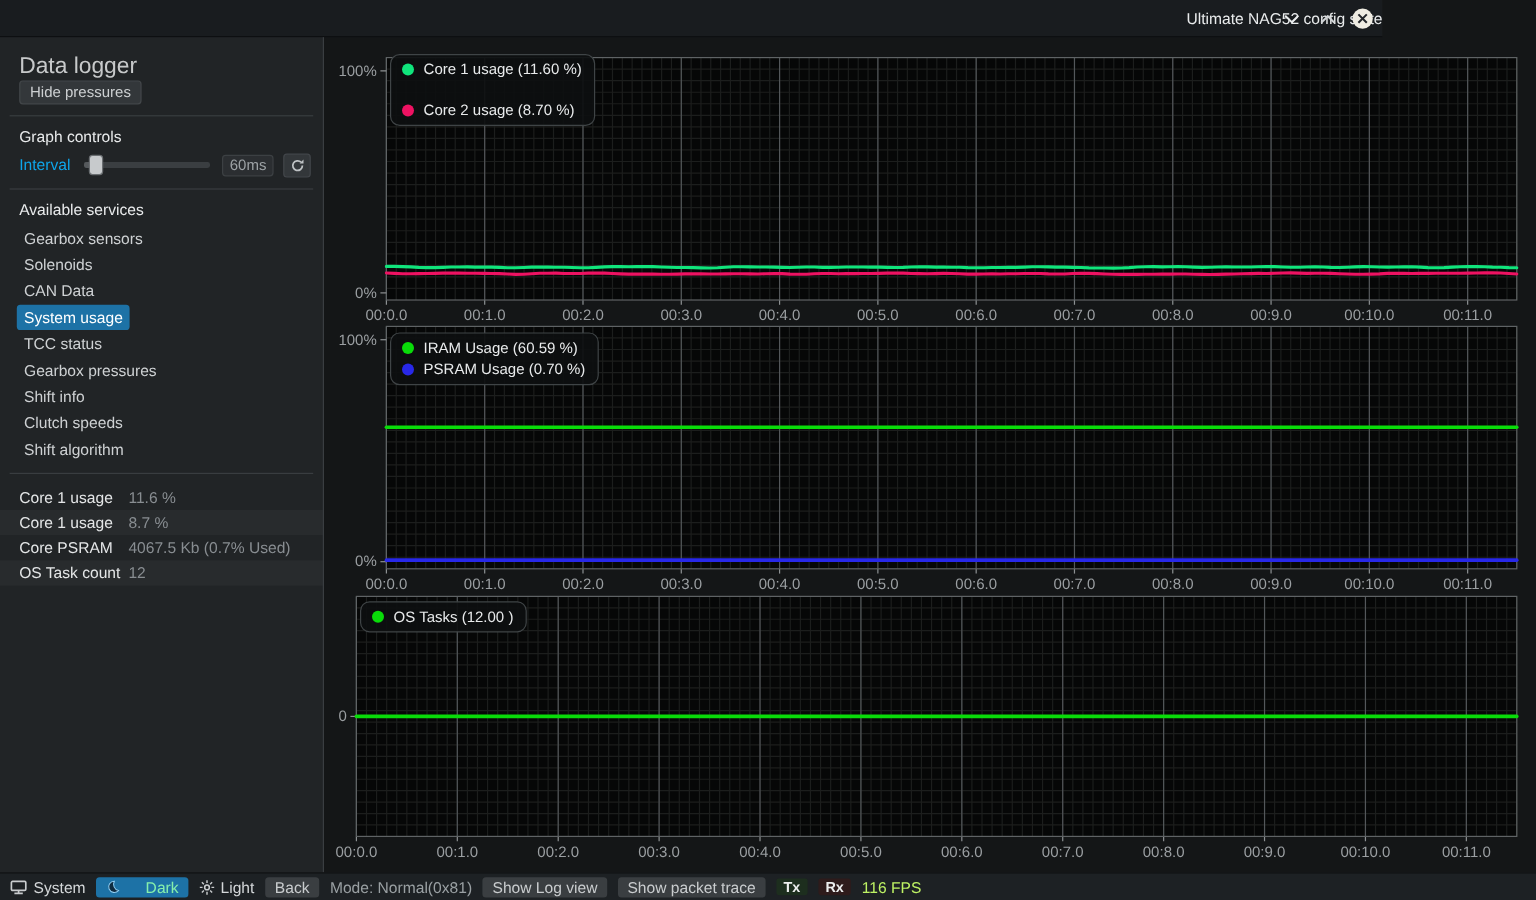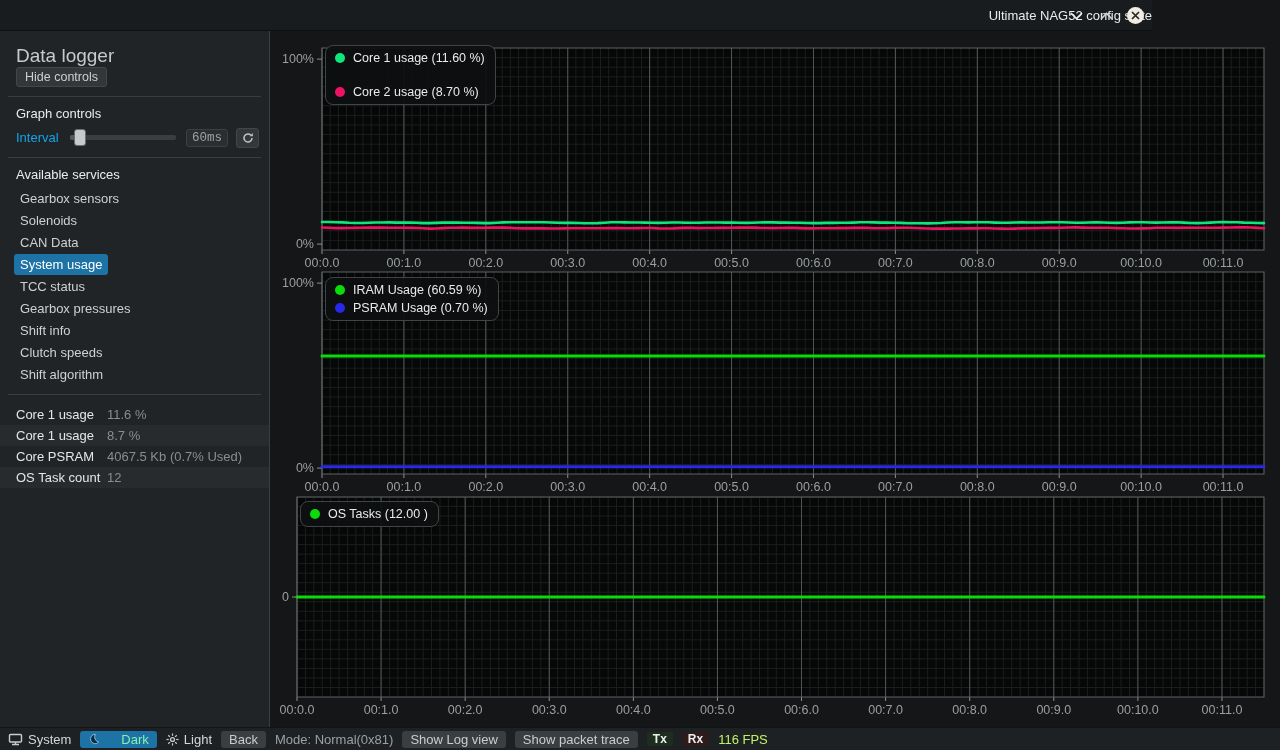--- a/index.html
+++ b/index.html
@@ -36,21 +36,21 @@
   .slider-row { display:flex; align-items:center; margin:5px 10px 5px 16px; height:21px; }
   .slider-row .lab { width:54px; font-size:13px; color:#0ea5e9; flex:none; }
   .slider-track { position:relative; flex:1; height:5px; background:#3a3e41; border-radius:2px; margin-right:10px; cursor:pointer; }
   .slider-fill { position:absolute; left:0; top:0; height:5px; background:#55595c; border-radius:2px; }
   .slider-handle {
     position:absolute; top:-6px; width:12px; height:17px; background:#c7cacc;
     border:1px solid #6a6e71; border-radius:3px; cursor:grab;
   }
   .val-box {
     background:#2b2e31; border:1px solid #3c4043; border-radius:3px; color:#9da2a5;
-    font-size:12.5px; padding:1px 5px; min-width:40px; text-align:center; flex:none; margin-right:8px;font-family:Liberation Mono, monospace;
+    font-size:12.5px; padding:1px 5px; min-width:40px; text-align:center; flex:none; margin-right:8px;
   }
   .refresh-btn {
     width:23px; height:20px; background:#33373a; border:1px solid #42464a; border-radius:3px;
     display:flex; align-items:center; justify-content:center; cursor:pointer; flex:none;
   }
   #service-list { list-style:none; margin-top:2px; }
   #service-list li {
     font-size:13px; color:#ced1d3; padding:3px 6px; margin:1px 8px 1px 14px;
     border-radius:3px; cursor:pointer; width:fit-content;
   }
@@ -103,21 +103,21 @@
     <span class="close-circle">
       <svg width="9" height="9" viewBox="0 0 9 9">
           <path d="M1 1 L8 8 M8 1 L1 8" stroke="#23262a" stroke-width="1.7"></path>
         </svg>
     </span>
   </div>
 </div>
 
 <div id="sidebar">
   <div class="side-title">Data logger</div>
-  <button class="side-btn">Hide controls</button>
+  <button class="side-btn">Hide pressures</button>
   <div class="hr"></div>
 
   <div class="section-h">Graph controls</div>
 
   <div class="slider-row">
     <span class="lab">Interval</span>
     <span class="slider-track">
       <span class="slider-fill" style="width:8%"></span>
       <span class="slider-handle" style="left:4%"></span>
     </span>

